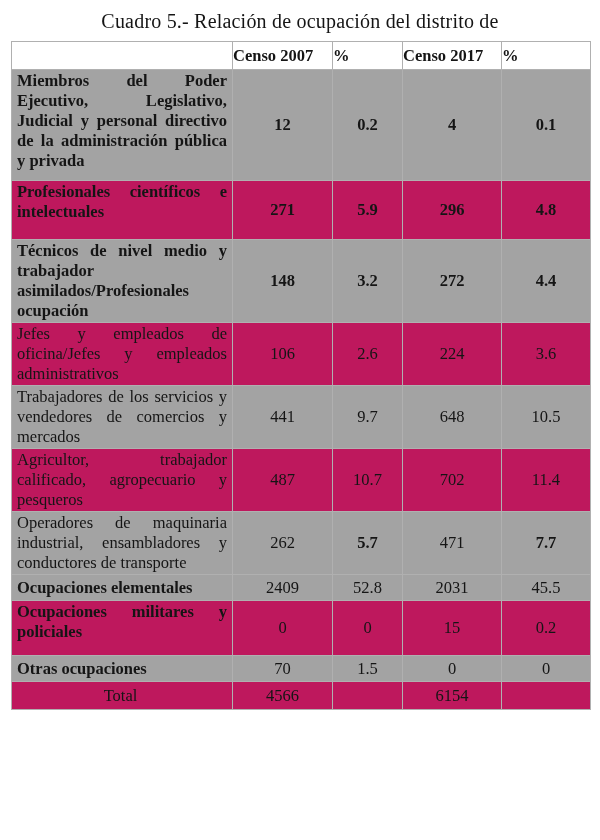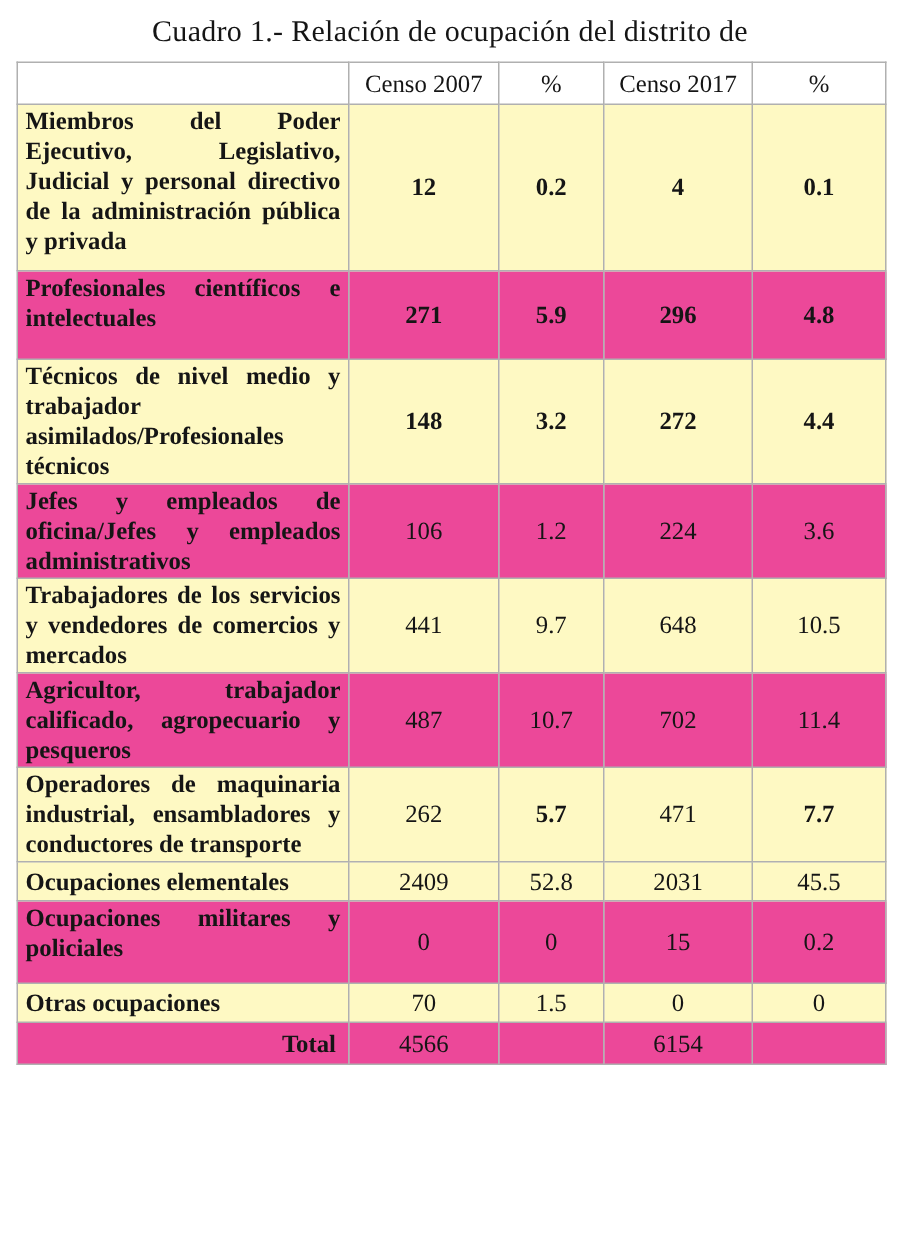--- a/index.html
+++ b/index.html
@@ -13,43 +13,43 @@
     margin-top:9px;letter-spacing:.2px;
   }
   table{
     border-collapse:collapse;table-layout:fixed;
     width:579px;margin:7px 0 0 11px;
   }
   td,th{
     border:1px solid #b0b0b0;
     font-size:16.5px;vertical-align:middle;padding:0;
   }
-  th{font-weight:normal;height:27px;text-align:center;background:#ffffff;}
-  tr.shaded td{background:#fef9c3;}
-  tr.plain td{background:#ec4899;}
+  th{font-weight:bold;height:27px;text-align:left;background:#ffffff;}
+  tr.shaded td{background:#a3a3a3;}
+  tr.plain td{background:#be185d;}
   td.label{padding:1px 5px 1px 5px;}
   .lbl{
-    text-align:justify;line-height:20px;font-weight:bold;
+    text-align:justify;line-height:20px;
   }
   td.num{text-align:center;}
   .b{font-weight:bold;}
   .mh108{min-height:108px;}
   .mh100{min-height:100px;}
   .mh78{min-height:78px;}
   .mh56{min-height:56px;}
   .mh52{min-height:52px;}
   .mh20{min-height:20px;}
-  td.total-cell{text-align:right;font-weight:bold;padding:2px 8px 2px 5px;}
+  td.total-cell{text-align:center;font-weight:normal;padding:2px 8px 2px 5px;}
   tr.short td{height:23px;margin-top:24px;}
 </style>
 </head>
 <body>
 
 <div class="title">
-  <div>Cuadro 1.- Relación de ocupación del distrito de</div>
+  <div>Cuadro 5.- Relación de ocupación del distrito de</div>
 </div>
 
 <table>
   <colgroup>
     <col style="width:221px">
       <col style="width:100px">
       <col style="width:70px">
       <col style="width:99px">
       <col style="width:89px">
   </colgroup>
@@ -77,34 +77,34 @@
           <div class="lbl b mh56">Profesionales científicos e intelectuales</div>
         </td>
     <td class="num b">271</td>
     <td class="num b">5.9</td>
     <td class="num b">296</td>
     <td class="num b">4.8</td>
   </tr>
 
   <tr class="shaded">
     <td class="label">
-          <div class="lbl b mh78">Técnicos de nivel medio y trabajador asimilados/Profesionales técnicos</div>
+          <div class="lbl b mh78">Técnicos de nivel medio y trabajador asimilados/Profesionales ocupación</div>
         </td>
     <td class="num b">148</td>
     <td class="num b">3.2</td>
     <td class="num b">272</td>
     <td class="num b">4.4</td>
   </tr>
 
   <tr class="plain">
     <td class="label">
           <div class="lbl mh56">Jefes y empleados de oficina/Jefes y empleados administrativos</div>
         </td>
     <td class="num">106</td>
-    <td class="num">1.2</td>
+    <td class="num">2.6</td>
     <td class="num">224</td>
     <td class="num">3.6</td>
   </tr>
 
   <tr class="shaded">
     <td class="label">
           <div class="lbl mh56">Trabajadores de los servicios y vendedores de comercios y mercados</div>
         </td>
     <td class="num">441</td>
     <td class="num">9.7</td>

